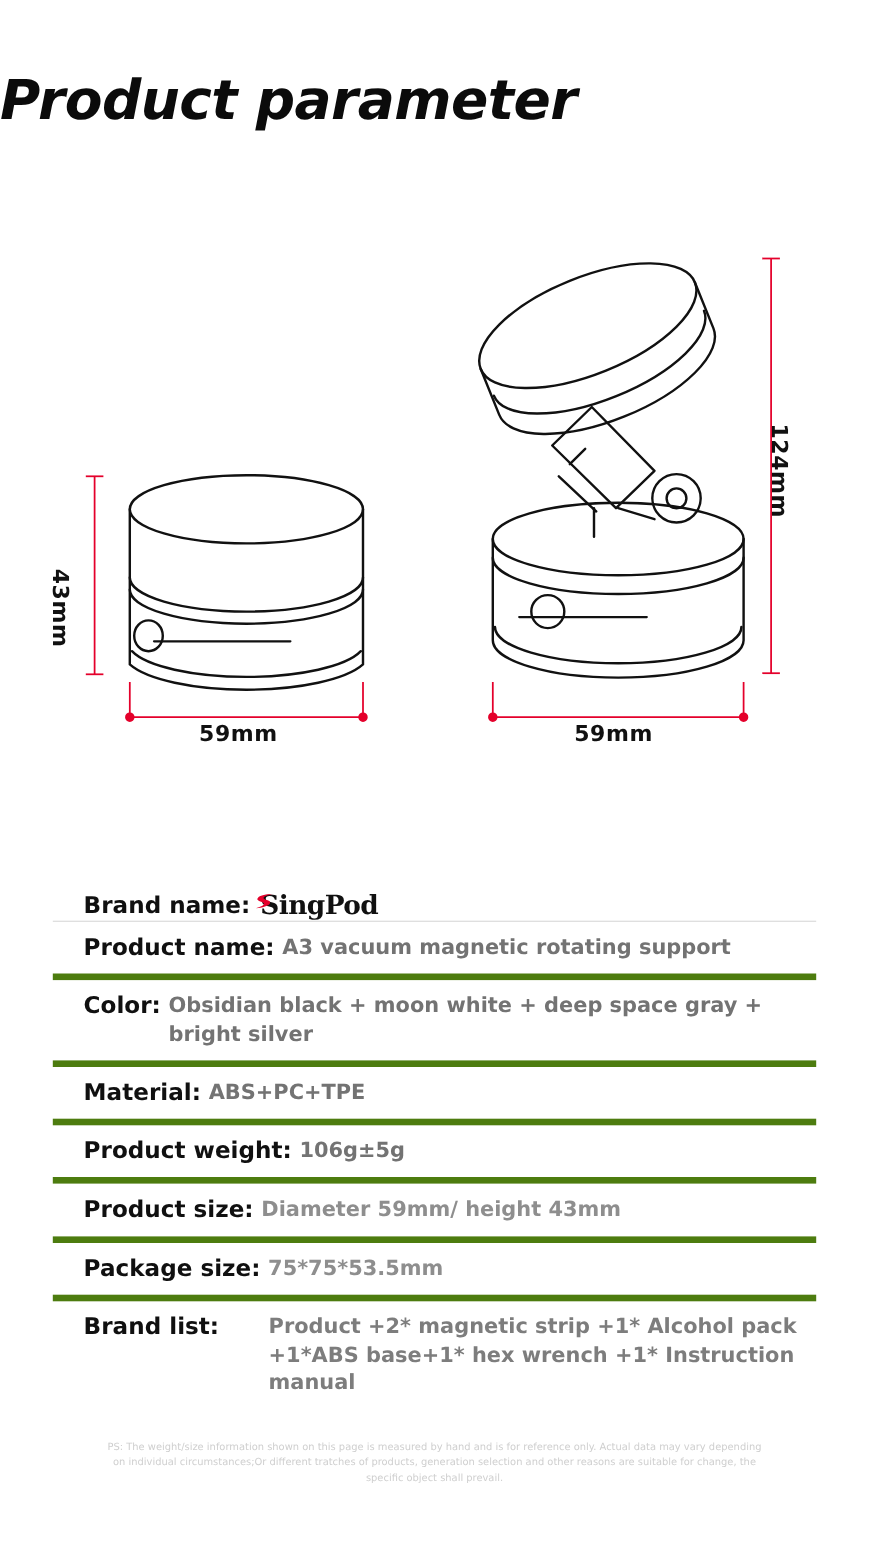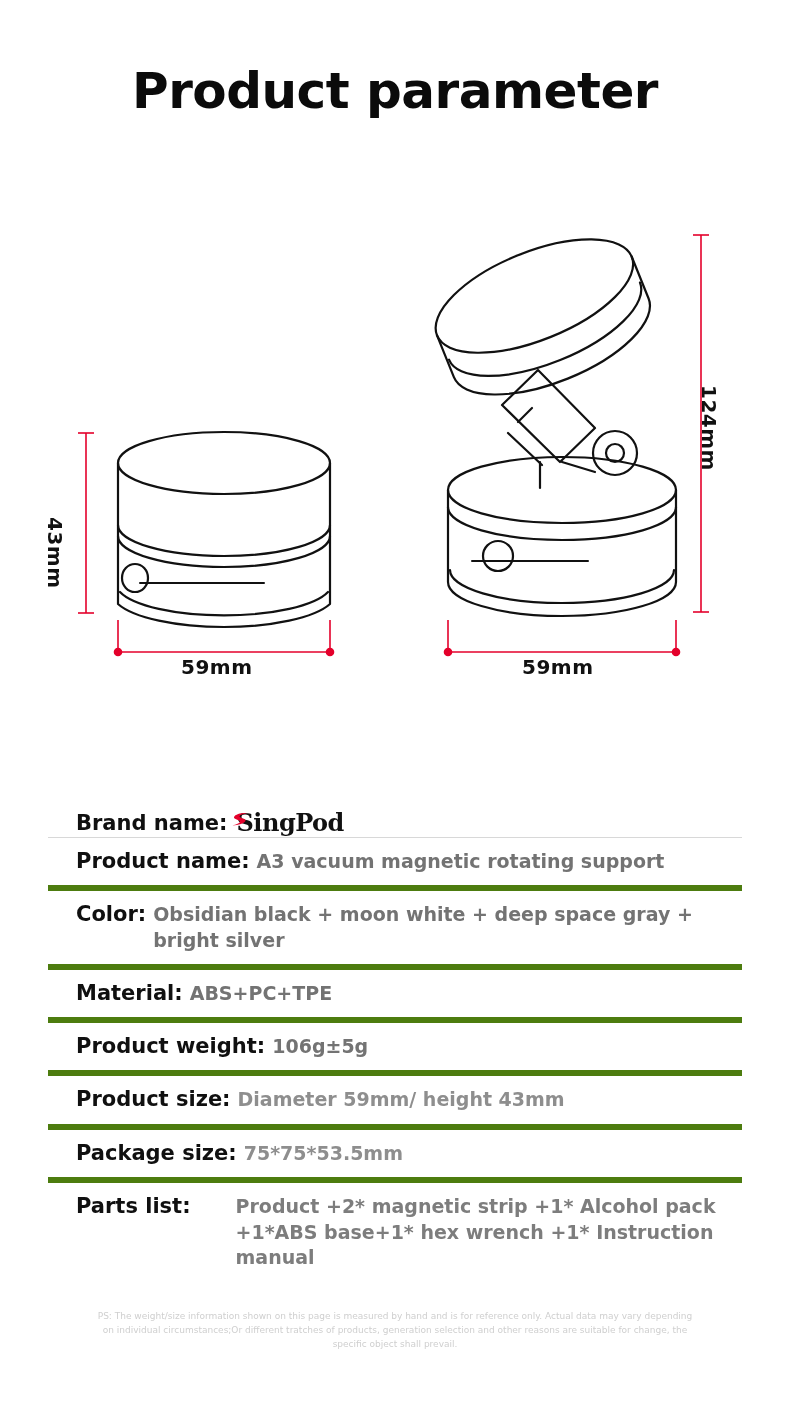--- a/index.html
+++ b/index.html
@@ -16,25 +16,25 @@
     color: #111111;
     overflow: hidden;
   }
 
   
   .page-title {
     position: absolute;
     top: 62px;
     left: 0;
     width: 790px;
-    text-align: center;
     font-size: 50px;
     font-weight: 700;
     letter-spacing: -0.5px;
     color: #0b0b0b;
+    font-style: italic;
   }
 
   
   .diagram-area {
     position: absolute;
     top: 200px;
     left: 0;
     width: 790px;
     height: 500px;
   }
@@ -250,19 +250,19 @@
     <span class="spec-key">Product size:</span>
     <span class="spec-val grey2">Diameter 59mm/ height 43mm</span>
   </div>
 
   <div class="spec-row">
     <span class="spec-key">Package size:</span>
     <span class="spec-val grey2">75*75*53.5mm</span>
   </div>
 
   <div class="spec-row last" style="min-height:72px;">
-    <span class="spec-key">Parts list:</span>
+    <span class="spec-key">Brand list:</span>
     <span class="spec-val grey3" style="max-width:560px;">Product +2* magnetic strip +1* Alcohol pack +1*ABS base+1* hex wrench +1* Instruction manual</span>
   </div>
 
 </div>
 
 <div class="footnote">PS: The weight/size information shown on this page is measured by hand and is for reference only. Actual data may vary depending on individual circumstances;Or different tratches of products, generation selection and other reasons are suitable for change, the specific object shall prevail.</div>
 
 </body></html>

